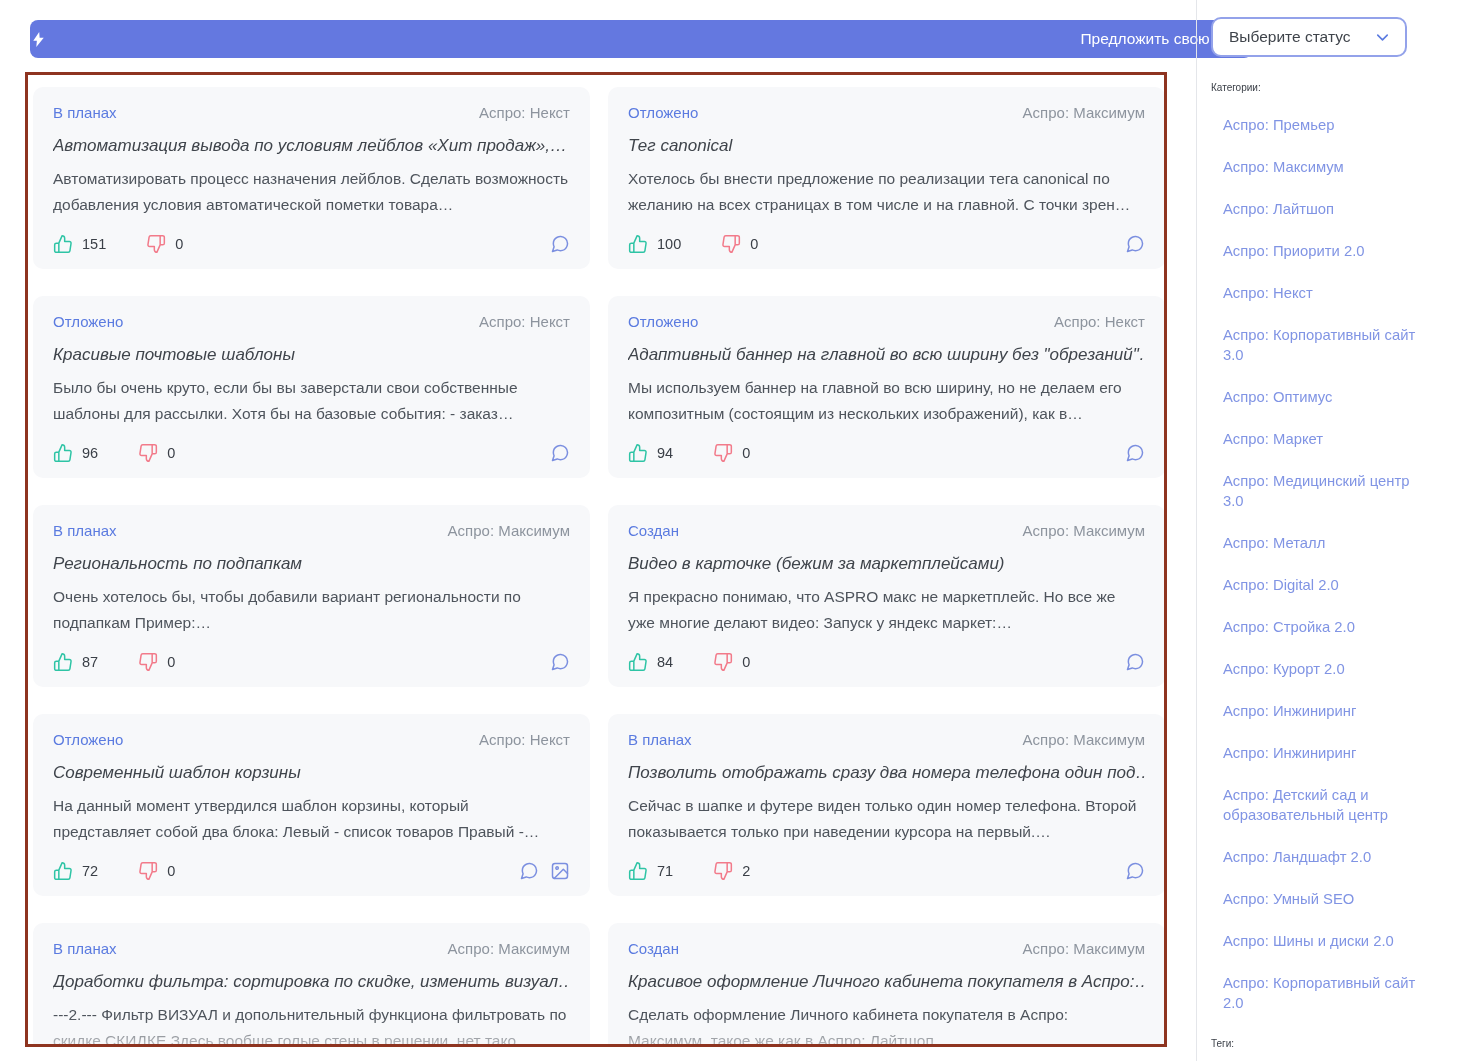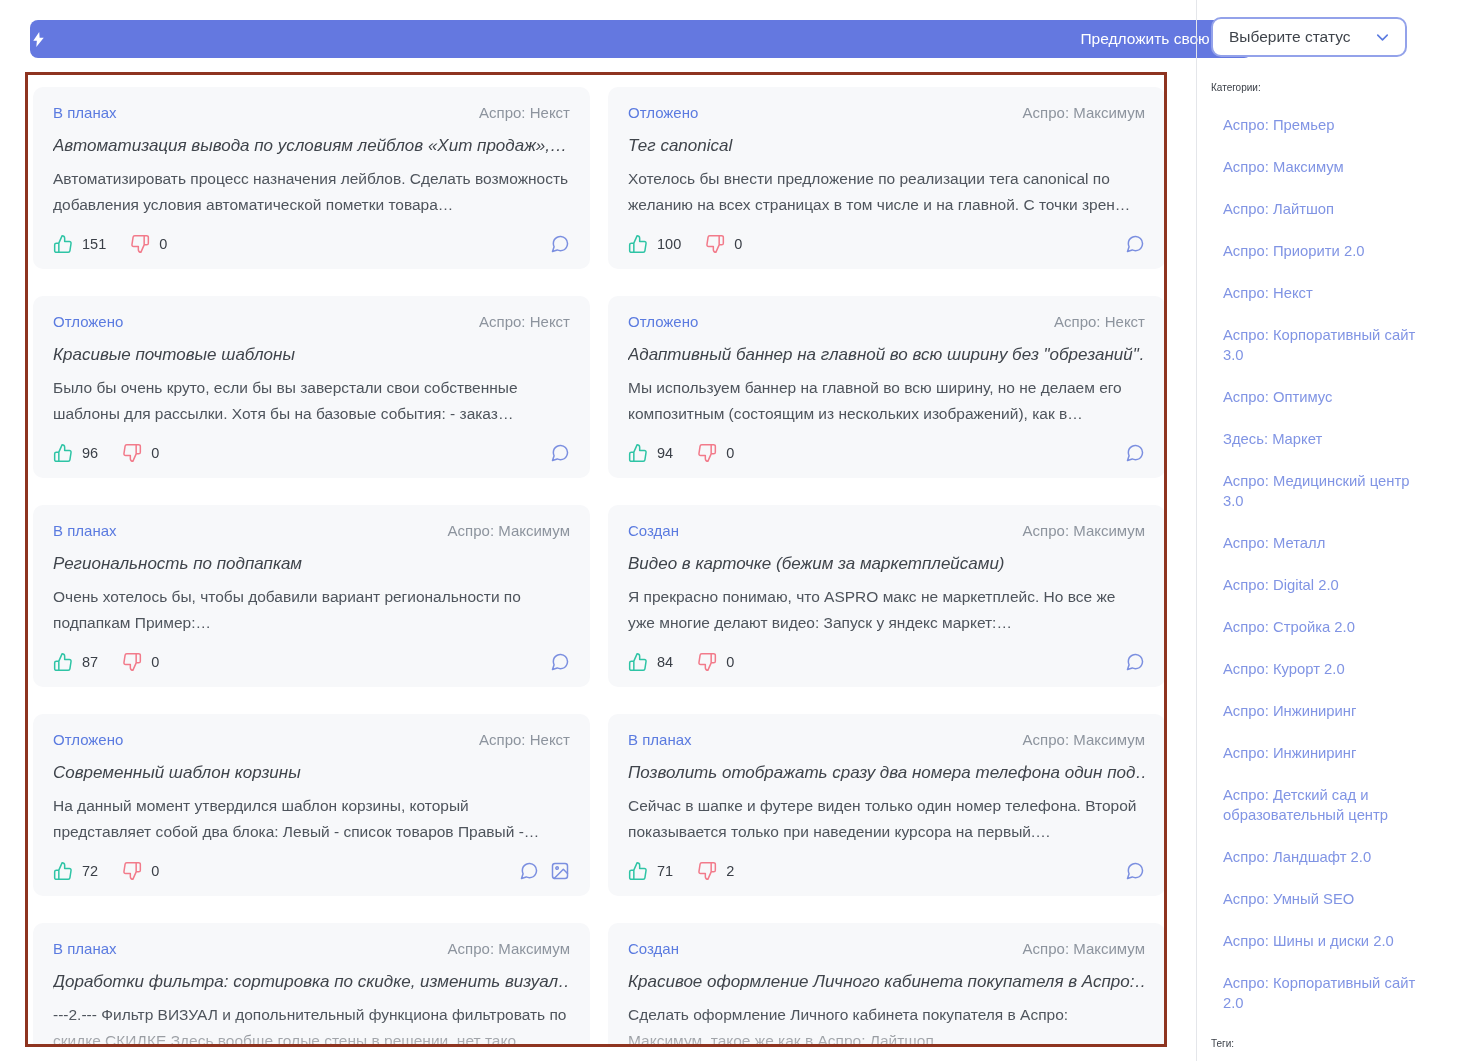--- a/index.html
+++ b/index.html
@@ -22,21 +22,21 @@
 
   .card { height:182px; background:#f7f8fa; border-radius:10px; padding:17px 20px 15px;
     display:flex; flex-direction:column; position:relative; cursor:pointer; }
   .card-head { display:flex; justify-content:space-between; align-items:baseline; font-size:15px; }
   .status { color:#5b7be0; text-decoration:none; cursor:pointer; }
   .product { color:#8d949e; }
   .title { margin-top:15px; font-size:17px; font-weight:400; color:#3f444b;
     white-space:nowrap; overflow:hidden;font-style:italic; }
   .desc { margin-top:10px; font-size:15.5px; line-height:26px; color:#4e545c;
     display:-webkit-box; -webkit-line-clamp:2; -webkit-box-orient:vertical; overflow:hidden; }
-  .card-foot { margin-top:auto; display:flex; align-items:center; gap:24px; }
+  .card-foot { margin-top:auto; display:flex; align-items:center; gap:40px; }
   .vote { display:flex; align-items:center; gap:9px; font-size:14.5px; color:#3a3f47; cursor:pointer; }
   .vote svg { width:20px; height:20px; }
   .vote.like svg { color:#2ec4a5; }
   .vote.dislike svg { color:#f27a8a; transform:rotate(180deg); }
   .foot-icons { margin-left:auto; display:flex; align-items:center; gap:11px; color:#7b8fe0; }
   .foot-icons svg { width:20px; height:20px; cursor:pointer; }
   .card.faded::after { content:""; position:absolute; left:0; right:0; top:95px; height:50px;
     background:linear-gradient(180deg, rgba(247,248,250,0) 0%, rgba(247,248,250,0.95) 80%);
     pointer-events:none; }
 
@@ -381,21 +381,21 @@
 
     <div class="side-title">Категории:</div>
     <nav class="side-list">
         <a class="side-link">Аспро: Премьер</a>
         <a class="side-link">Аспро: Максимум</a>
         <a class="side-link">Аспро: Лайтшоп</a>
         <a class="side-link">Аспро: Приорити 2.0</a>
         <a class="side-link">Аспро: Некст</a>
         <a class="side-link">Аспро: Корпоративный сайт 3.0</a>
         <a class="side-link">Аспро: Оптимус</a>
-        <a class="side-link">Здесь: Маркет</a>
+        <a class="side-link">Аспро: Маркет</a>
         <a class="side-link">Аспро: Медицинский центр 3.0</a>
         <a class="side-link">Аспро: Металл</a>
         <a class="side-link">Аспро: Digital 2.0</a>
         <a class="side-link">Аспро: Стройка 2.0</a>
         <a class="side-link">Аспро: Курорт 2.0</a>
         <a class="side-link">Аспро: Инжиниринг</a>
         <a class="side-link">Аспро: Инжиниринг</a>
         <a class="side-link">Аспро: Детский сад и образовательный центр</a>
         <a class="side-link">Аспро: Ландшафт 2.0</a>
         <a class="side-link">Аспро: Умный SEO</a>

